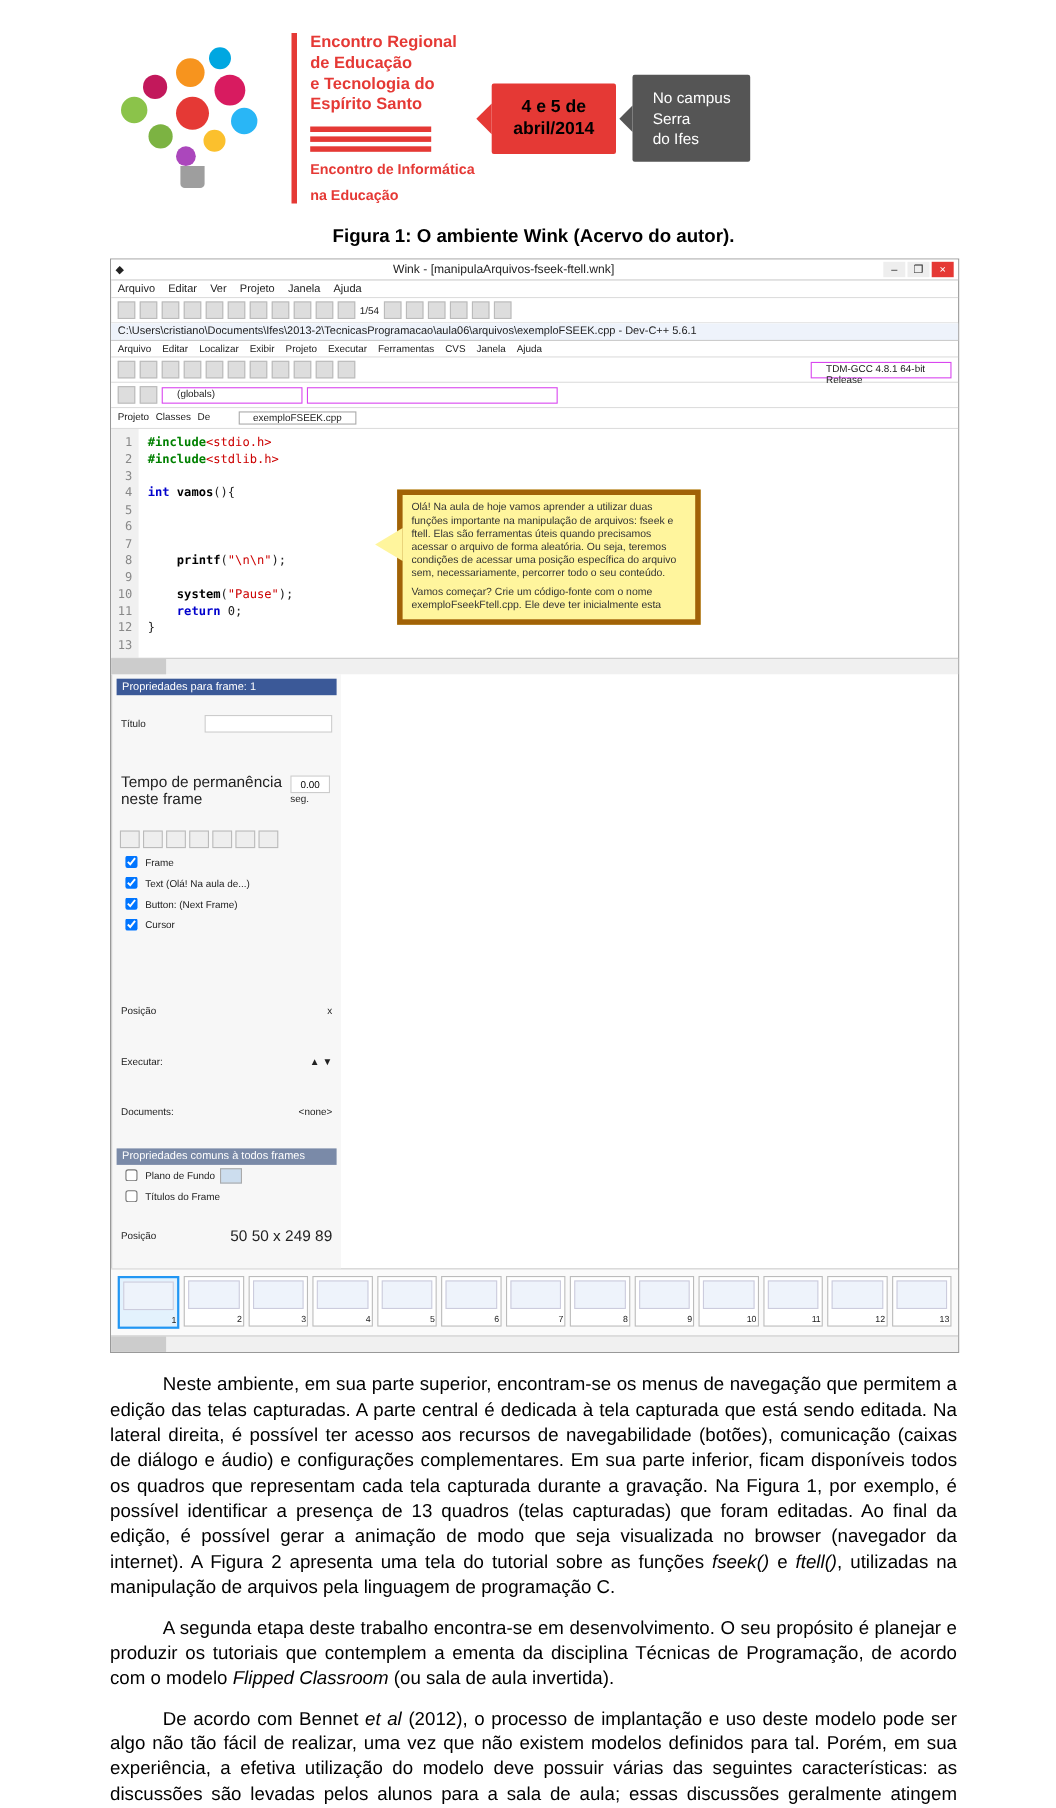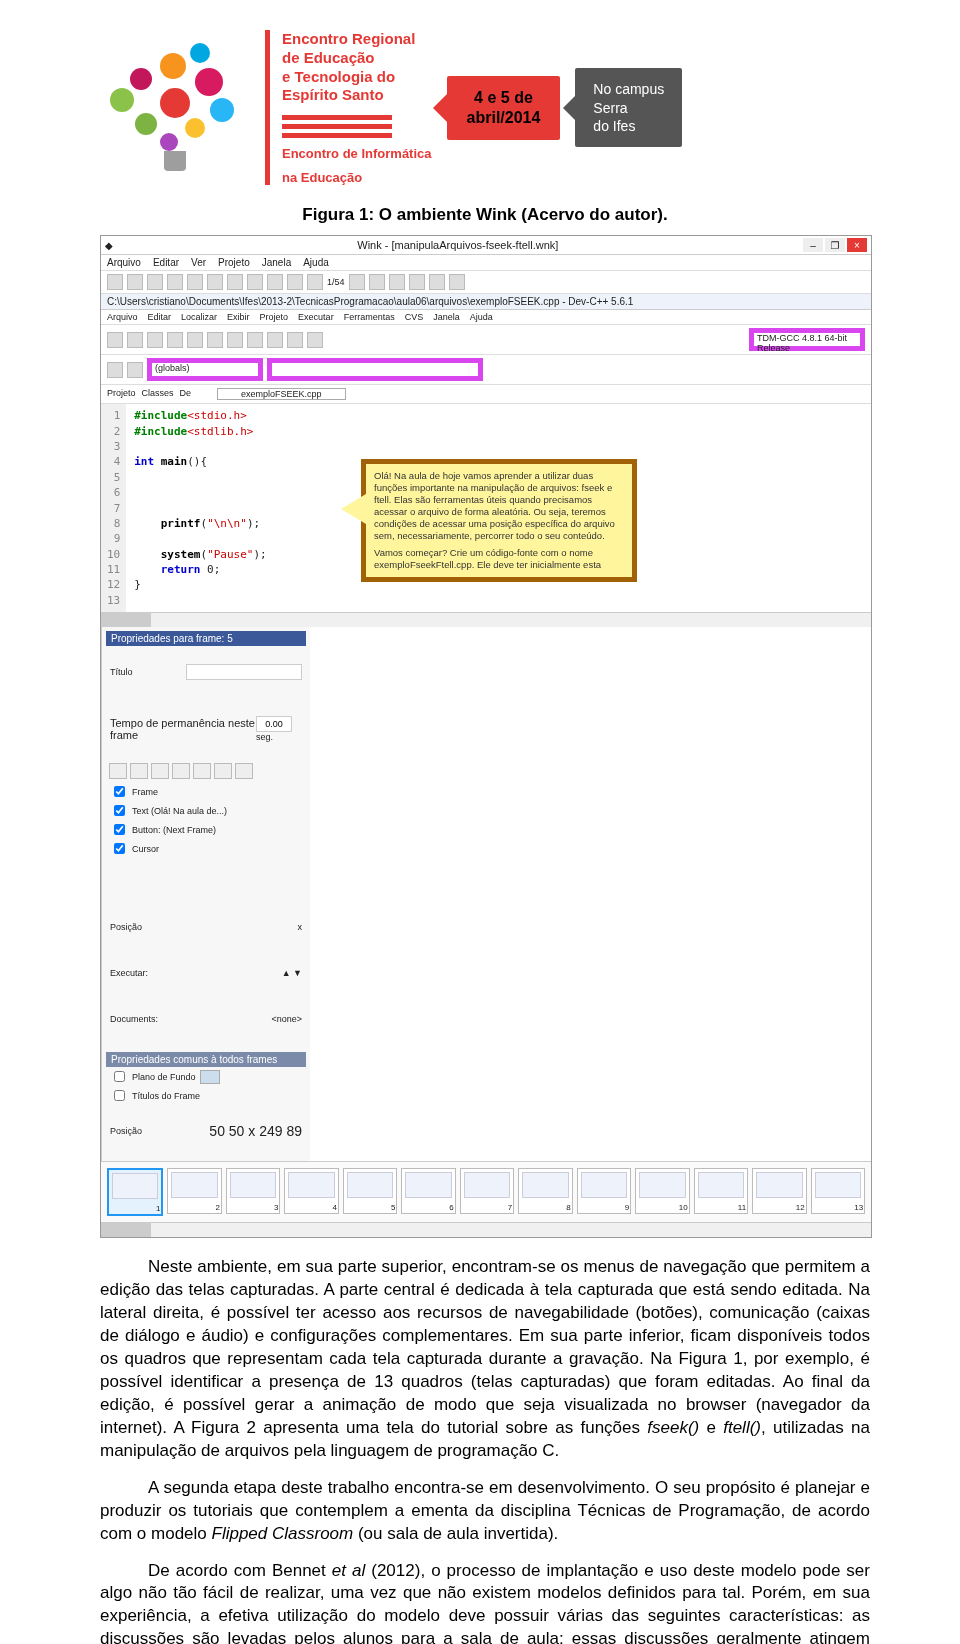--- a/index.html
+++ b/index.html
@@ -137,21 +137,21 @@
   .thumb-inner{position:absolute;top:3px;left:3px;right:3px;height:24px;background:#eef3fb;border:1px solid #ccd;}
   .body-text{
     font-size:17px; line-height:1.35; text-align:justify; margin:18px 0 0;
   }
   .body-text p{margin:0 0 14px;}
   .indent{text-indent:48px;}
   em{font-style:italic;}
   .pagenum{text-align:center;font-size:16px;margin-top:30px;}
   .scroll-h{height:14px;background:#f0f0f0;border-top:1px solid #ccc;position:relative;}
   .scroll-h::after{content:"";position:absolute;left:0;width:50px;height:100%;background:#ccc;}
-  .comb-sel{border:5px solid #d946ef;background:#fff;height:13px;width:100px;font-size:9px;padding:0 3px;}
+  .comb-sel{border:1px solid #d946ef;background:#fff;height:13px;width:100px;font-size:9px;padding:0 13px;}
 </style>
 </head>
 <body>
 
 <div class="page">
 
   <div class="header-banner">
     <div class="bulb">
       <div class="bulb-circle c1"></div>
         <div class="bulb-circle c2"></div>
@@ -262,21 +262,21 @@
         <div class="inner-toolbar">
           <div class="tb-icon"></div>
           <div class="tb-icon"></div>
           <div class="comb-sel">(globals)</div>
           <div class="comb-sel" style="width:200px"></div>
         </div>
         <div class="sidebar-tabs">
           <span>Projeto</span>
           <span>Classes</span>
           <span>De</span>
-          <span style="margin-left:20px;border:1px solid #aaa;padding:0 23px;background:#fff">exemploFSEEK.cpp</span>
+          <span style="margin-left:20px;border:1px solid #aaa;padding:0 12px;background:#fff">exemploFSEEK.cpp</span>
         </div>
         <div class="code-wrap">
           <div class="code-area">
             <div class="gutter">
               <div>1</div>
                 <div>2</div>
               <div>3</div>
                 <div>4</div>
               <div>5</div>
                 <div>6</div>
@@ -284,47 +284,47 @@
                 <div>8</div>
               <div>9</div>
                 <div>10</div>
               <div>11</div>
                 <div>12</div>
               <div>13</div>
             </div>
             <div class="code"><span class="kw-green">#include</span><span class="kw-red">&lt;stdio.h&gt;</span>
 <span class="kw-green">#include</span><span class="kw-red">&lt;stdlib.h&gt;</span>
 
-<span class="kw-blue">int </span><span class="kw-black">main</span><span>(){</span>
+<span class="kw-blue">int </span><span class="kw-black">vamos</span><span>(){</span>
 
 
 
     <span class="kw-black">printf</span><span>(</span><span class="kw-red">"\n\n"</span><span>);</span>
 
     <span class="kw-black">system</span><span>(</span><span class="kw-red">"Pause"</span><span>);</span>
     <span class="kw-blue">return </span><span>0</span><span>;</span>
 <span>}</span></div>
           </div>
           <div class="callout" style="top:55px;left:260px">
             <div class="callout-arrow"></div>
             <div>Olá! Na aula de hoje vamos aprender a utilizar duas funções importante na manipulação de arquivos: fseek e ftell. Elas são ferramentas úteis quando precisamos acessar o arquivo de forma aleatória. Ou seja, teremos condições de acessar uma posição específica do arquivo sem, necessariamente, percorrer todo o seu conteúdo.</div>
             <div style="height:6px"></div>
             <div>Vamos começar? Crie um código-fonte com o nome exemploFseekFtell.cpp. Ele deve ter inicialmente esta</div>
           </div>
         </div>
         <div class="scroll-h"></div>
       </div>
       <div class="ss-right">
-        <div class="props-title">Propriedades para frame: 5</div>
+        <div class="props-title">Propriedades para frame: 1</div>
         <div class="props-row">
             <span>Título</span>
             <input class="props-input" style="width: 110px;">
           </div>
         <div class="props-row">
-          <span style="font-size:11px">Tempo de permanência neste frame</span>
+          <span style="font-size:14px">Tempo de permanência neste frame</span>
           <span><input class="props-input" value="0.00" style=""> <span>seg.</span></span>
         </div>
         <div class="small-icons">
           <div></div>
           <div></div>
           <div></div>
           <div></div>
           <div></div>
           <div></div>
           <div></div>

